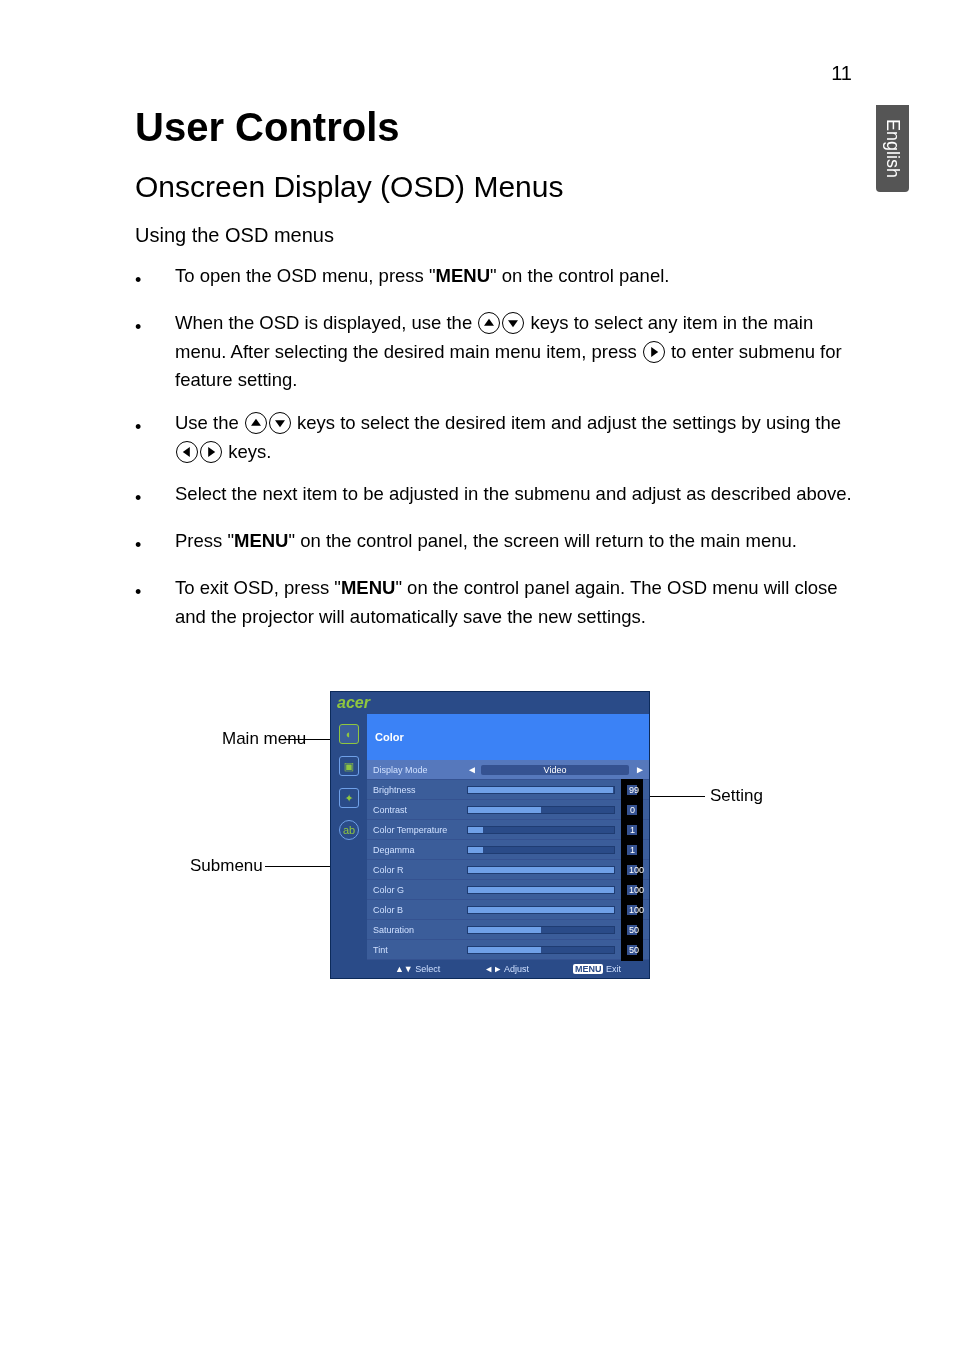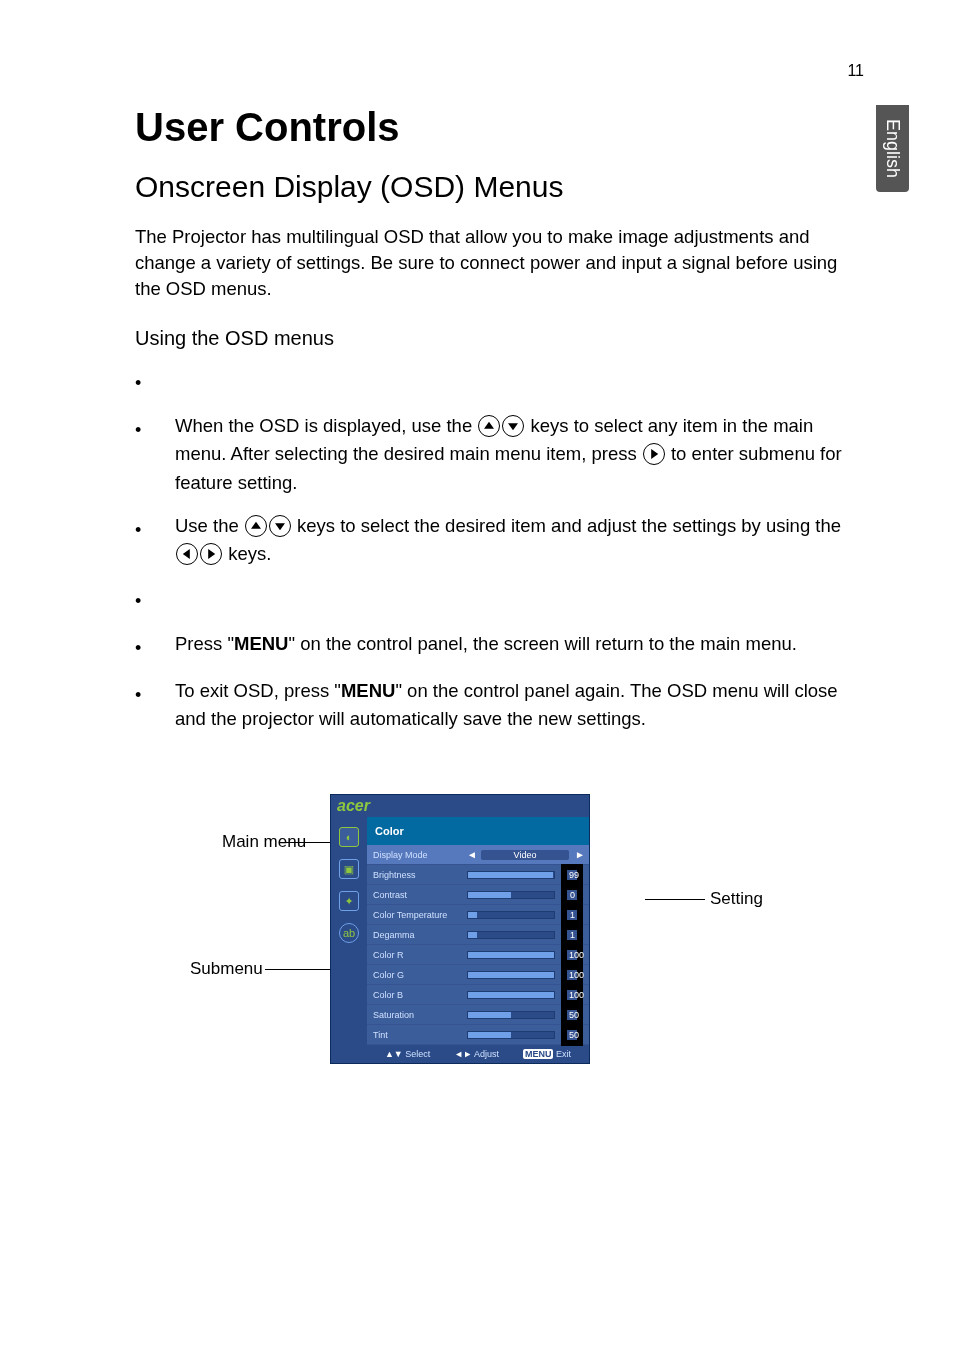--- a/index.html
+++ b/index.html
@@ -7,22 +7,22 @@
     font-family: "Segoe UI", Tahoma, Arial, sans-serif;
     background: #fff;
     width: 954px;
     height: 1369px;
     position: relative;
     color: #000;
   }
   .page-number {
     position: absolute;
     top: 62px;
-    right: 90px;
-    font-size: 16px;
+    right: 102px;
+    font-size: 20px;
   }
   .lang-tab {
     position: absolute;
     top: 105px;
     right: 45px;
     background: #555;
     color: #fff;
     writing-mode: vertical-rl;
     text-orientation: mixed;
     padding: 14px 6px;
@@ -125,21 +125,21 @@
   
   .figure-area {
     position: relative;
     margin-top: 60px;
     height: 320px;
   }
   .osd {
     position: absolute;
     left: 195px;
     top: 0;
-    width: 260px;
+    width: 320px;
     background: #2a4b88;
     border: 1px solid #0c2a5a;
     font-size: 10px;
     color: #cfe0ff;
   }
   .osd-logo {
     color: #8fc63f;
     font-style: italic;
     font-weight: bold;
     font-size: 16px;
@@ -172,24 +172,24 @@
   }
   .osd-side-icon.active {
     border-color: #8fc63f;
     background: #3b5d9a;
   }
   .osd-main {
     flex: 1;
     background: #3b5d9a;
   }
   .osd-title {
-    background: #0369a1;
+    background: #3b82f6;
     color: #fff;
     font-weight: bold;
-    padding: 8px 8px;
+    padding: 17px 8px;
     font-size: 11px;
   }
   .osd-row {
     display: flex;
     align-items: center;
     height: 20px;
     padding: 0 6px;
     gap: 6px;
     border-bottom: 1px solid #355291;
   }
@@ -265,26 +265,28 @@
 </style>
 </head>
 <body>
 
 <div class="page-number">11</div>
 <div class="lang-tab">English</div>
 
 <div class="content">
   <h1>User Controls</h1>
   <h2>Onscreen Display (OSD) Menus</h2>
-  <p class="intro">The Projector has multilingual OSD that allow you to make image adjustments and change a variety of settings. Be sure to connect power and input a signal before using the OSD menus.</p>
   <h3>Using the OSD menus</h3>
 
   <ul class="instructions">
     <li>
       <span class="bullet">•</span>
+      <span class="txt">
+        <span>To open the OSD menu, press "</span><span class="menu-label">MENU</span><span>" on the control panel.</span>
+      </span>
     </li>
     <li>
       <span class="bullet">•</span>
       <span class="txt">
         <span>When the OSD is displayed, use the </span>
         <span class="icon-circle arrow-up"></span><span class="icon-circle arrow-down"></span>
         <span> keys to select any item in the main menu. After selecting the desired main menu item, press </span>
         <span class="icon-circle arrow-right"></span>
         <span> to enter submenu for feature setting.</span>
       </span>
@@ -294,20 +296,21 @@
       <span class="txt">
         <span>Use the </span>
         <span class="icon-circle arrow-up"></span><span class="icon-circle arrow-down"></span>
         <span> keys to select the desired item and adjust the settings by using the </span>
         <span class="icon-circle arrow-left"></span><span class="icon-circle arrow-right"></span>
         <span> keys.</span>
       </span>
     </li>
     <li>
       <span class="bullet">•</span>
+      <span class="txt">Select the next item to be adjusted in the submenu and adjust as described above.</span>
     </li>
     <li>
       <span class="bullet">•</span>
       <span class="txt">
         <span>Press "</span><span class="menu-label">MENU</span><span>" on the control panel, the screen will return to the main menu.</span>
       </span>
     </li>
     <li>
       <span class="bullet">•</span>
       <span class="txt">

